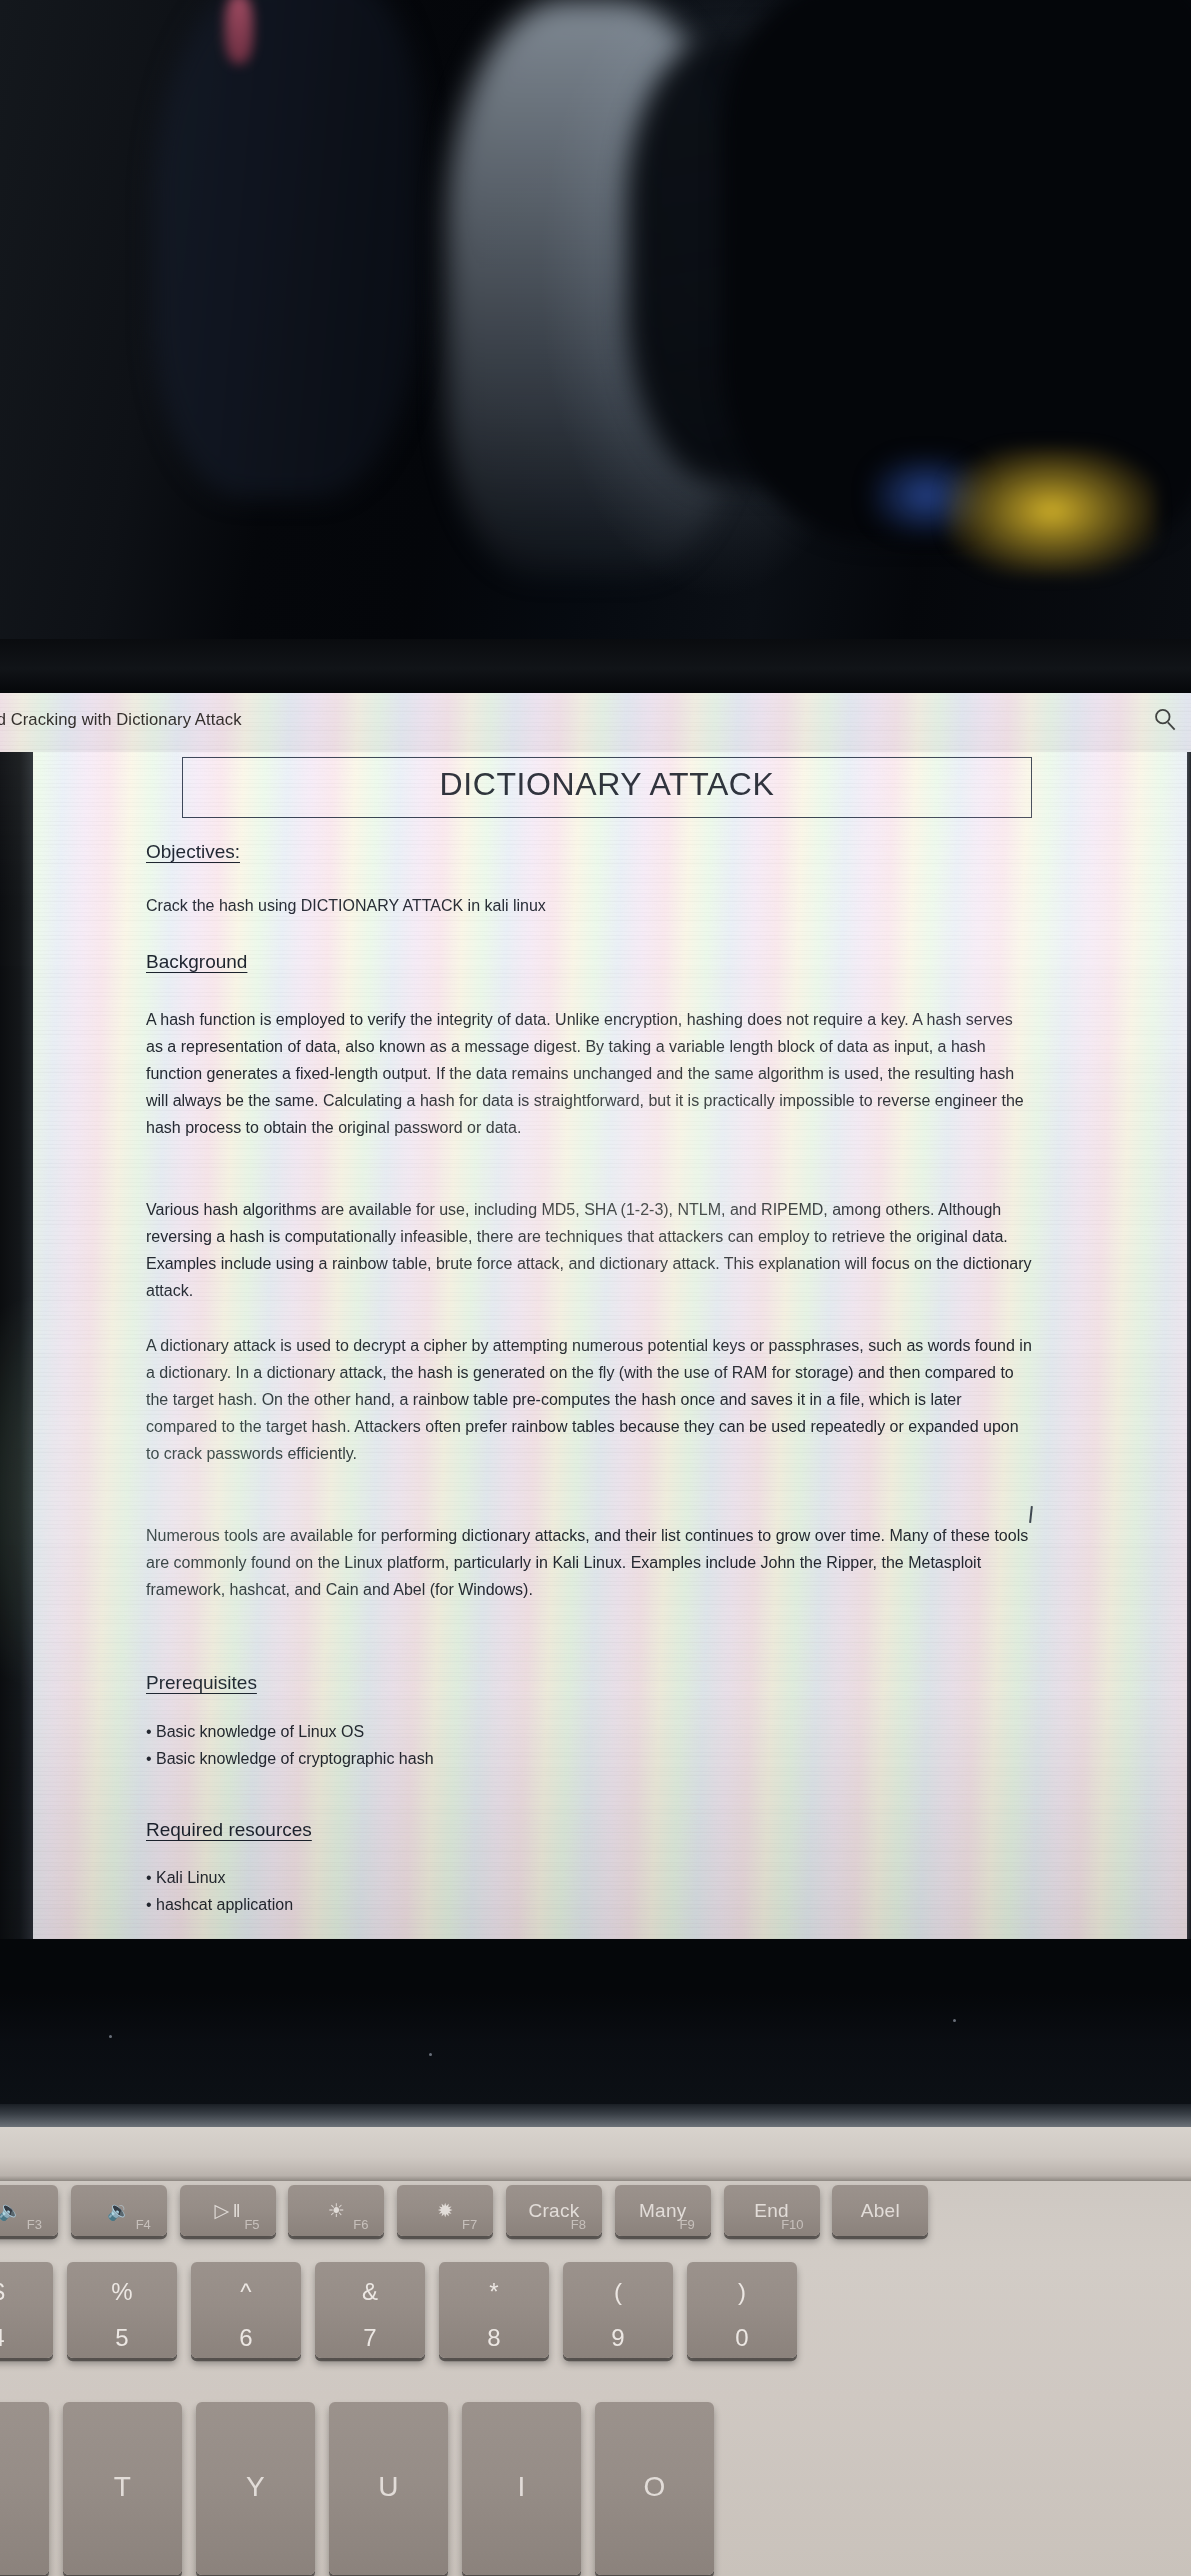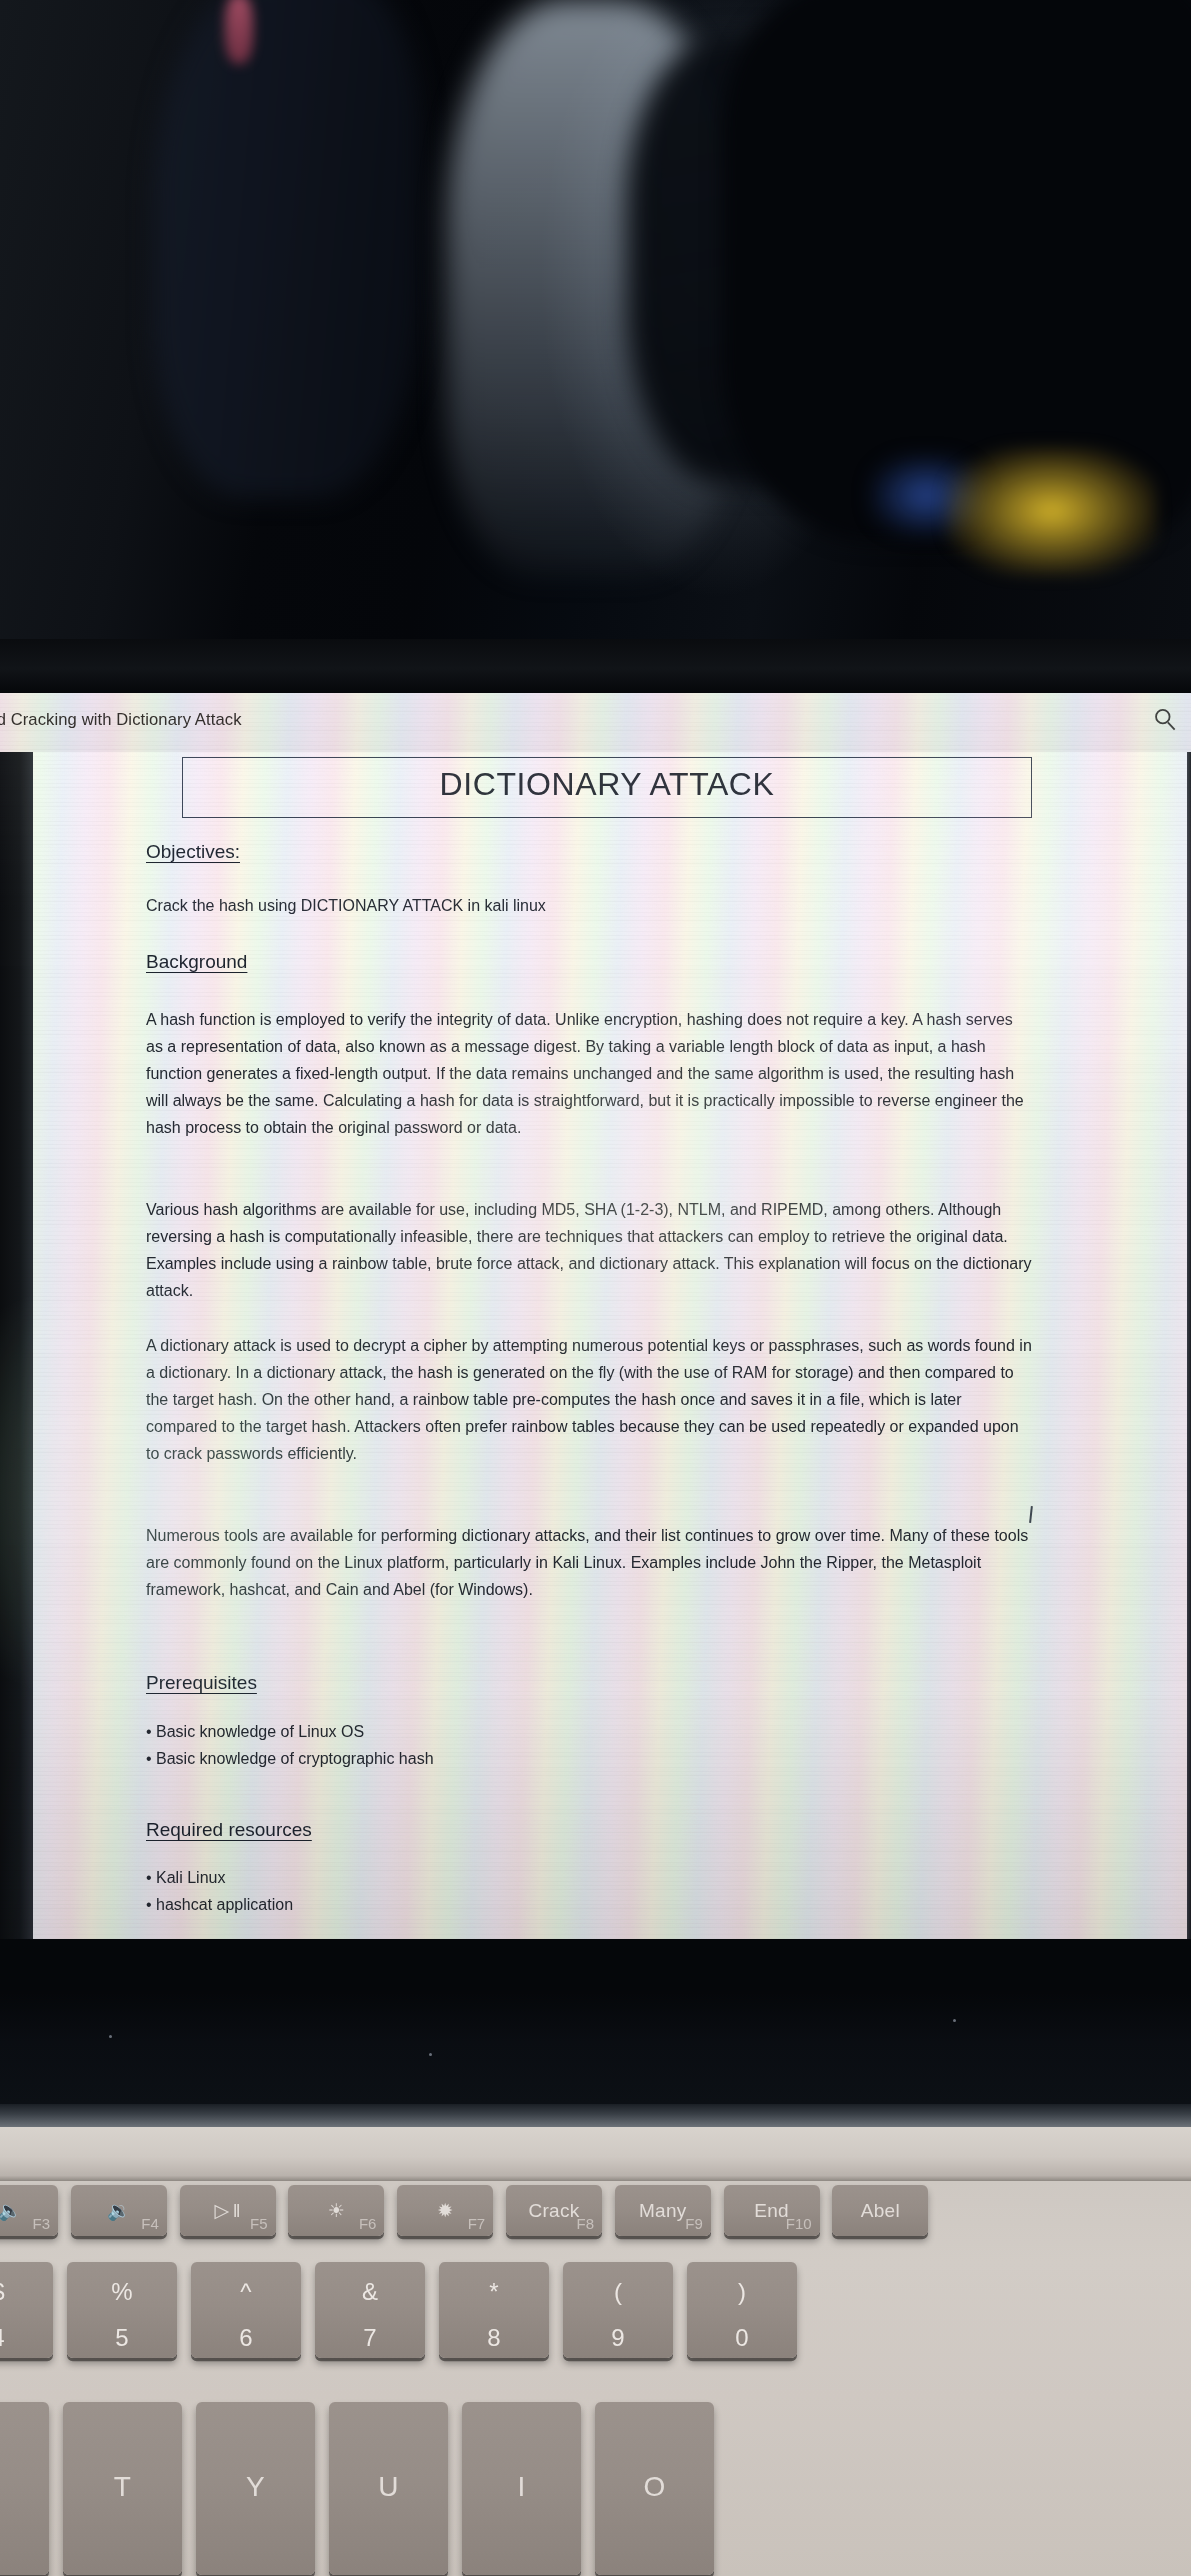--- a/index.html
+++ b/index.html
@@ -211,22 +211,22 @@
     background: linear-gradient(180deg, #9b928c 0%, #968d87 45%, #8b827c 100%);
     border-radius: 5.8px;
     box-shadow: 0 3.2px 0 rgba(30,26,24,0.55), 0 5.1px 7.7px rgba(0,0,0,0.30);
     color: #efeae6;
     display: flex; align-items: center; justify-content: center;
     flex: 0 0 auto;
   }
   .key .kglyph { font-size: 19px; color: #e8e3df; opacity: .92; }
   .key .klabel { font-size: 19px; color: #e8e3df; opacity: .93; letter-spacing: 0.3px; }
   .key .kfn {
-    position: absolute; right: 8px; bottom: 3.8px;
-    font-size: 15px; color: #d9d3cf; opacity: .75;
+    position: absolute; right: 16px; bottom: 3.8px;
+    font-size: 13px; color: #d9d3cf; opacity: .75;
   }
 
   
   .fnrow { top: 2185px; height: 54px; gap: 12.8px; padding-left: 0; }
   .fnrow .key { width: 96px; height: 51px; }
 
   
   .numrow { top: 2262px; height: 102px; gap: 14px; }
   .numrow .key { width: 110px; height: 96px; flex-direction: column; gap: 18px; padding-top: 10.2px; }
   .numrow .key .ktop { font-size: 24px; color: #ece7e3; }

